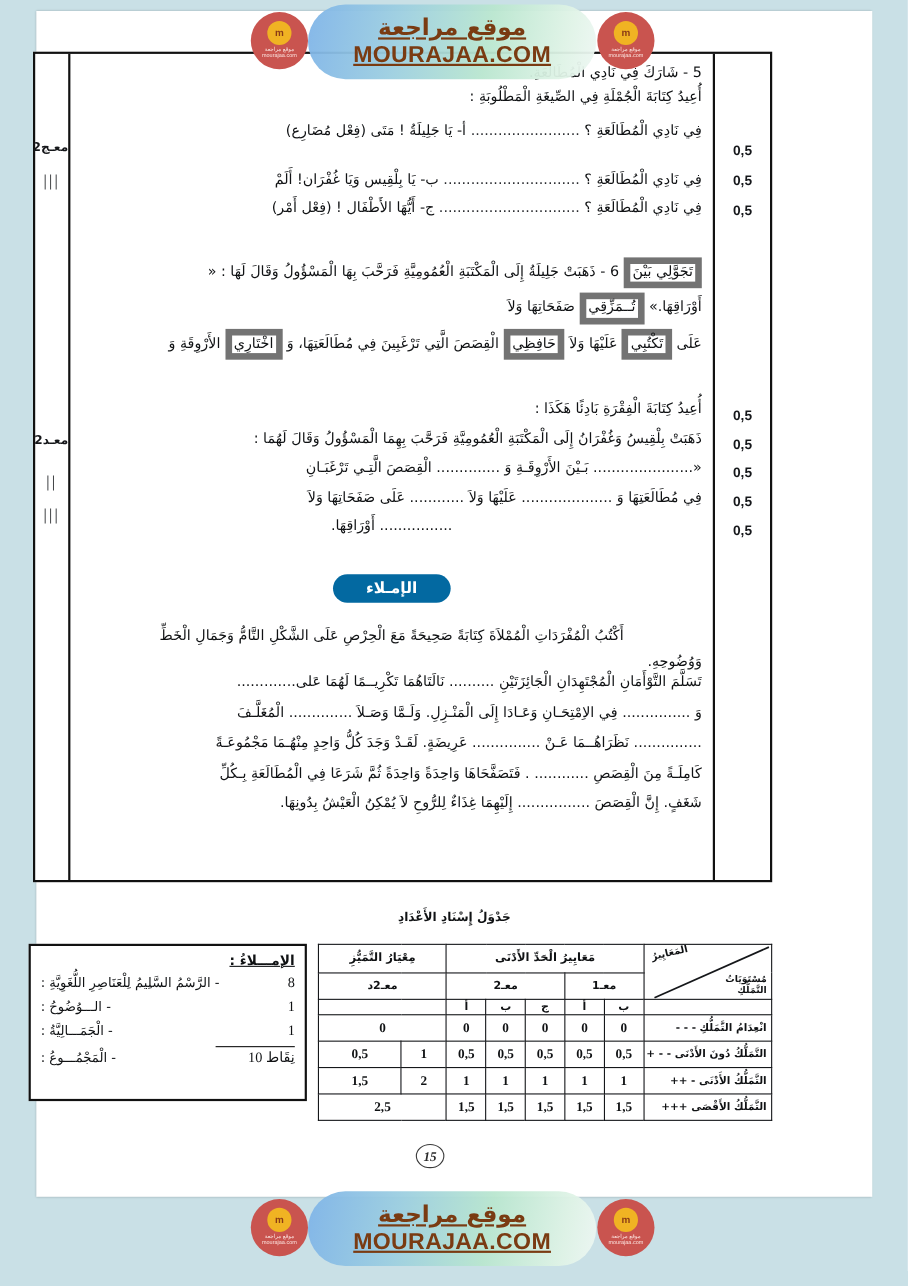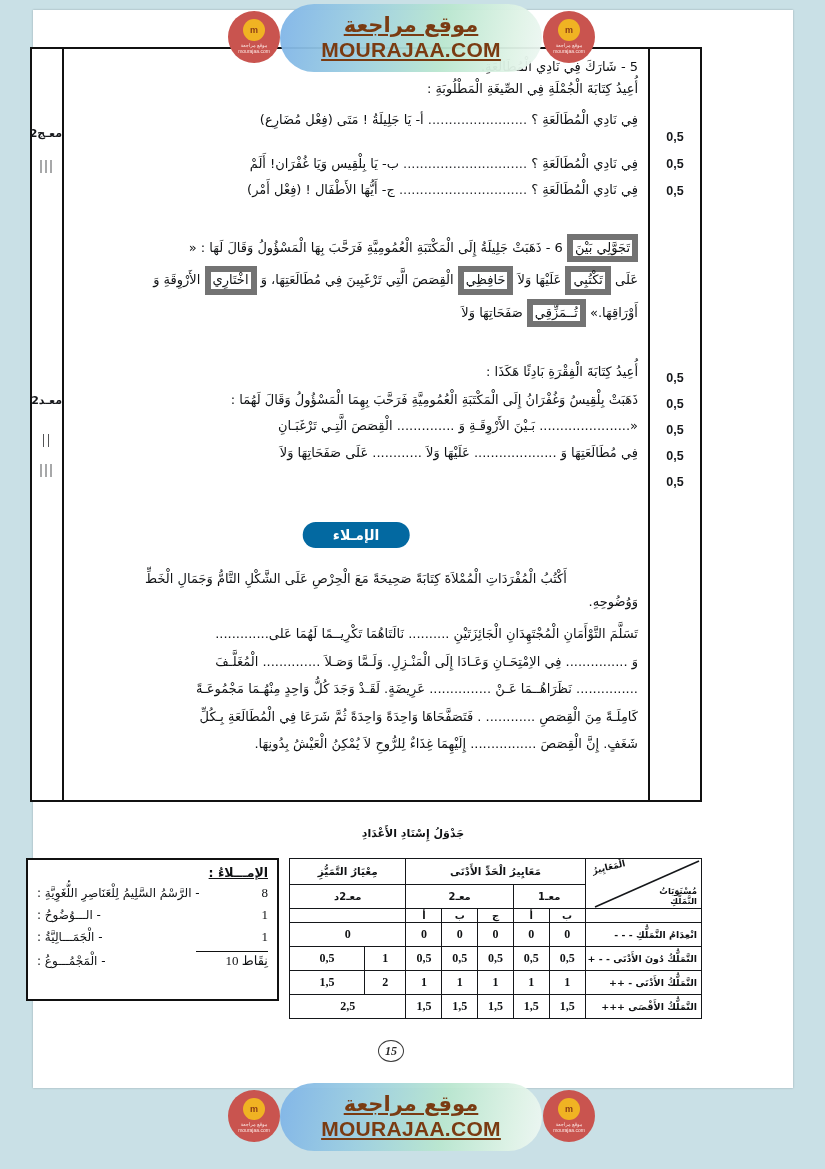--- a/index.html
+++ b/index.html
@@ -293,49 +293,50 @@
           <span>ج- أَيُّهَا الأَطْفَال ! (فِعْل أَمْر)</span>
         </div>
       </div>
 
       <div class="q" style="top:185px">
         <div class="q-line">
           <span class="boxed">تَجَوَّلِي بَيْنَ</span>
           <span>6 - ذَهَبَتْ جَلِيلَةُ إِلَى الْمَكْتَبَةِ الْعُمُومِيَّةِ فَرَحَّبَ بِهَا الْمَسْؤُولُ وَقَالَ لَهَا : «</span>
         </div>
         <div class="q-line" style="margin-top:4px">
+          <span>أَوْرَاقِهَا.»</span>
+          <span class="boxed">تُــمَزِّقِي</span>
+          <span>صَفَحَاتِهَا وَلاَ</span>
+        </div>
+        <div class="q-line" style="margin-top:4px">
           <span>عَلَى</span>
           <span class="boxed">تَكْتُبِي</span>
           <span>عَلَيْهَا وَلاَ</span>
           <span class="boxed">حَافِظِي</span>
           <span>الْقِصَصَ الَّتِي تَرْغَبِينَ فِي مُطَالَعَتِهَا، وَ</span>
           <span class="boxed">اخْتَارِي</span>
           <span>الأَرْوِقَةِ وَ</span>
         </div>
-        <div class="q-line" style="margin-top:4px">
-          <span>أَوْرَاقِهَا.»</span>
-          <span class="boxed">تُــمَزِّقِي</span>
-          <span>صَفَحَاتِهَا وَلاَ</span>
-        </div>
       </div>
 
       <div class="q" style="top:313px">
         <div class="q-line">أُعِيدُ كِتَابَةَ الْفِقْرَةِ بَادِئًا هَكَذَا :</div>
         <div class="q-line" style="margin-top:8px">ذَهَبَتْ بِلْقِيسُ وَغُفْرَانُ إِلَى الْمَكْتَبَةِ الْعُمُومِيَّةِ فَرَحَّبَ بِهِمَا الْمَسْؤُولُ وَقَالَ لَهُمَا :</div>
         <div class="q-line" style="margin-top:7px">«...................... بَـيْنَ الأَرْوِقَـةِ وَ .............. الْقِصَصَ الَّتِـي تَرْغَبَـانِ</div>
         <div class="q-line" style="margin-top:7px">فِي مُطَالَعَتِهَا وَ .................... عَلَيْهَا وَلاَ ............ عَلَى صَفَحَاتِهَا وَلاَ</div>
+        <div class="q-line center" style="margin-top:7px">................ أَوْرَاقِهَا.</div>
       </div>
 
       <div class="badge" style="top:473px">الإمـلاء</div>
 
       <div class="q" style="top:520px">
         <div class="q-line center">أَكْتُبُ الْمُفْرَدَاتِ الْمُمْلاَةَ كِتَابَةً صَحِيحَةً مَعَ الْحِرْصِ عَلَى الشَّكْلِ التَّامُّ وَجَمَالِ الْخَطِّ</div>
         <div class="q-line" style="margin-top:3px">وَوُضُوحِهِ.</div>
 
-        <div class="q-line" style="margin-top:13px">تَسَلَّمَ التَّوْأَمَانِ الْمُجْتَهِدَانِ الْجَائِزَتَيْنِ .......... نَالَتَاهُمَا تَكْرِيــمًا لَهُمَا عَلى.............</div>
+        <div class="q-line" style="">تَسَلَّمَ التَّوْأَمَانِ الْمُجْتَهِدَانِ الْجَائِزَتَيْنِ .......... نَالَتَاهُمَا تَكْرِيــمًا لَهُمَا عَلى.............</div>
         <div class="q-line" style="margin-top:8px">وَ ............... فِي الاِمْتِحَـانِ وَعَـادَا إِلَى الْمَنْـزِلِ. وَلَـمَّا وَصَـلاَ .............. الْمُغَلَّـفَ</div>
         <div class="q-line" style="margin-top:8px">............... نَظَرَاهُــمَا عَـنْ ............... عَرِيضَةٍ. لَقَـدْ وَجَدَ كُلُّ وَاحِدٍ مِنْهُـمَا مَجْمُوعَـةً</div>
         <div class="q-line" style="margin-top:8px">كَامِلَـةً مِنَ الْقِصَصِ ............ . فَتَصَفَّحَاهَا وَاحِدَةً وَاحِدَةً ثُمَّ شَرَعَا فِي الْمُطَالَعَةِ بِـكُلِّ</div>
         <div class="q-line" style="margin-top:8px">شَغَفٍ. إِنَّ الْقِصَصَ ................ إِلَيْهِمَا غِذَاءٌ لِلرُّوحِ لاَ يُمْكِنُ الْعَيْشُ بِدُونِهَا.</div>
       </div>
     </div>
 
     <div class="col-crit">
       <div class="crit-tag" style="top:78px">معـج2</div>
       <div class="tally" style="top:108px">|||</div>

